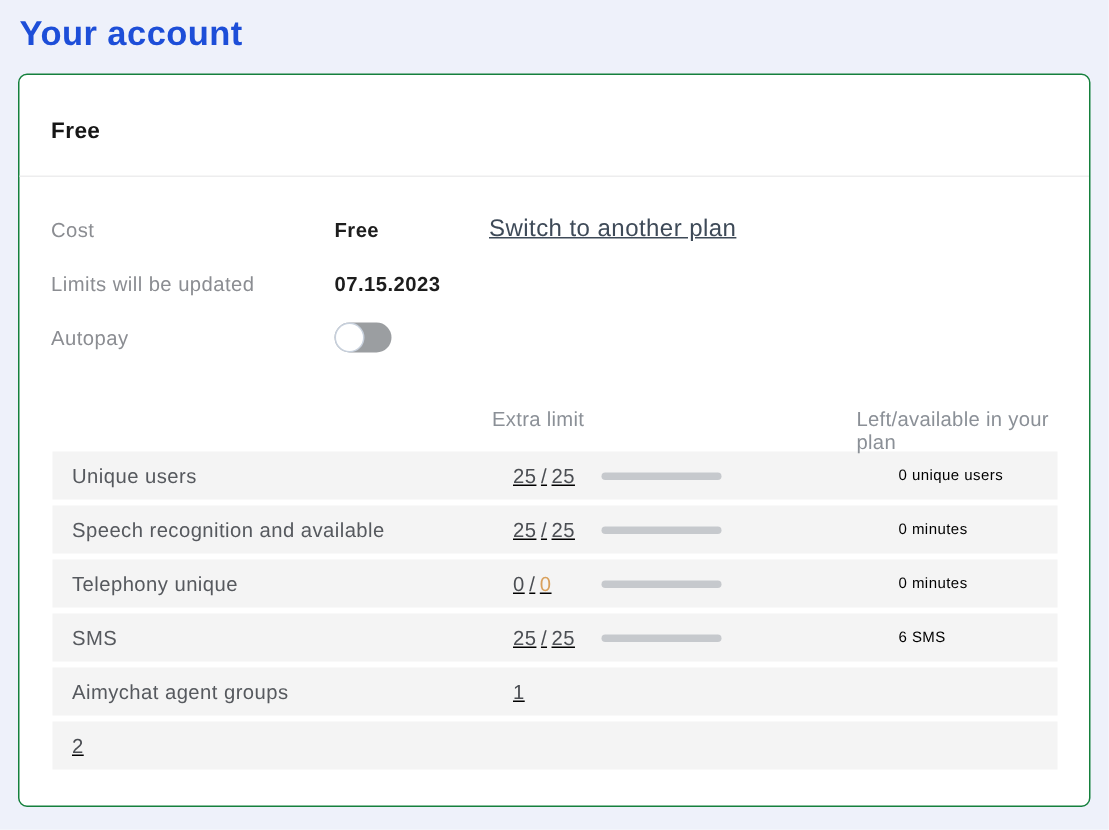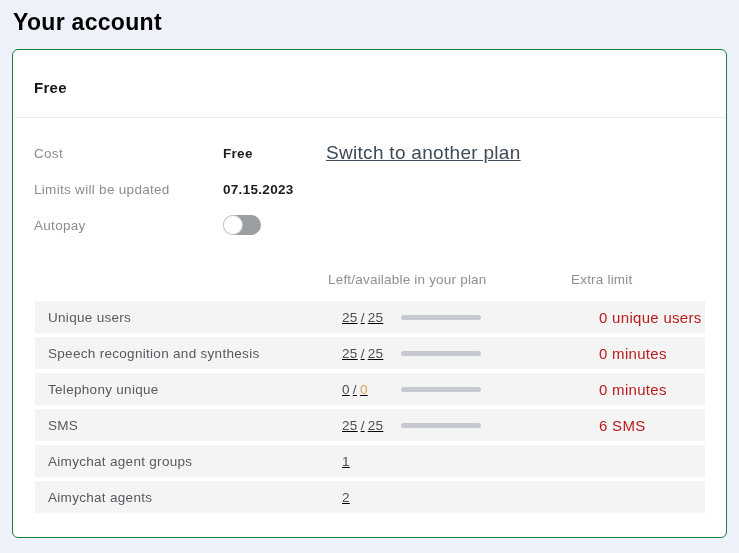--- a/index.html
+++ b/index.html
@@ -4,21 +4,21 @@
 <style>
   * { margin: 0; padding: 0; box-sizing: border-box; }
   html, body {
     width: 739px; height: 553px;
     background: #eef1fa;
     font-family: "Liberation Sans", "DejaVu Sans", sans-serif;
     overflow: hidden;
   }
   .page { width: 739px; height: 553px; }
   .page-title {
-    font-size: 23px; font-weight: bold; color: #000000;
+    font-size: 23px; font-weight: bold; color: #1d4ed8;
     letter-spacing: 0.3px;
     padding: 9px 0 0 13px;
   }
   .card {
     margin: 13px 12px 0 12px;
     background: #ffffff;
     border: 1px solid #15803d;
     border-radius: 6px;
     height: 489px;
   }
@@ -30,21 +30,21 @@
   .detail-row {
     display: grid;
     grid-template-columns: 189px 103px auto;
     align-items: center;
     min-height: 24px;
     margin-bottom: 12px;
   }
   .detail-label { font-size: 13.5px; color: #8b8d92; letter-spacing: 0.3px; }
   .detail-value { font-size: 13.5px; font-weight: bold; color: #1d1d1d; letter-spacing: 0.3px; }
   .plan-link {
-    font-size: 19px; color: #3e4a58; letter-spacing: 0.3px;
+    font-size: 16px; color: #3e4a58; letter-spacing: 0.3px;
     text-decoration: underline; cursor: pointer; justify-self: start;
   }
 
   .toggle {
     width: 38px; height: 20px;
     background: #9b9ea1;
     border-radius: 10px;
     position: relative;
     cursor: pointer;
   }
@@ -79,21 +79,21 @@
     width: 59px; flex-shrink: 0;
   }
   .left-value .num { color: #4b4e53; }
   .left-value .sep { margin: 0 3px; }
   .left-value .num.total-highlight { color: #d9a05b; }
   .progress-bar {
     width: 80px; height: 5px;
     background: #c6c9cd;
     border-radius: 3px;
   }
-  .row-extra { font-size: 15px; color: #b91c1c; letter-spacing: 0.3px; }
+  .row-extra { font-size: 10px; color: #000000; letter-spacing: 0.3px; }
 </style>
 </head>
 <body>
 
 <div class="page">
   <div class="page-title">Your account</div>
 
   <div class="card">
     <div class="card-header">
       <div class="plan-name">Free</div>
@@ -116,35 +116,35 @@
         <div class="toggle">
           <span class="toggle-knob"></span>
         </div>
         <div></div>
       </div>
     </div>
 
     <div class="usage-table">
       <div class="table-grid-row table-header">
         <div class="col-head"></div>
+        <div class="col-head">Extra limit</div>
         <div class="col-head">Left/available in your plan</div>
-        <div class="col-head">Extra limit</div>
       </div>
 
       <div class="table-grid-row table-row">
         <div class="row-label">Unique users</div>
         <div class="row-left">
           <span class="left-value"><span class="num">25</span><span class="sep">/</span><span class="num">25</span></span>
           <span class="progress-bar"></span>
         </div>
         <div class="row-extra">0 unique users</div>
       </div>
 
       <div class="table-grid-row table-row">
-        <div class="row-label">Speech recognition and synthesis</div>
+        <div class="row-label">Speech recognition and available</div>
         <div class="row-left">
           <span class="left-value"><span class="num">25</span><span class="sep">/</span><span class="num">25</span></span>
           <span class="progress-bar"></span>
         </div>
         <div class="row-extra">0 minutes</div>
       </div>
 
       <div class="table-grid-row table-row">
         <div class="row-label">Telephony unique</div>
         <div class="row-left">
@@ -165,21 +165,20 @@
 
       <div class="table-grid-row table-row">
         <div class="row-label">Aimychat agent groups</div>
         <div class="row-left">
           <span class="left-value"><span class="num">1</span></span>
         </div>
         <div class="row-extra"></div>
       </div>
 
       <div class="table-grid-row table-row">
-        <div class="row-label">Aimychat agents</div>
         <div class="row-left">
           <span class="left-value"><span class="num">2</span></span>
         </div>
         <div class="row-extra"></div>
       </div>
     </div>
   </div>
 </div>
 
 </body></html>

